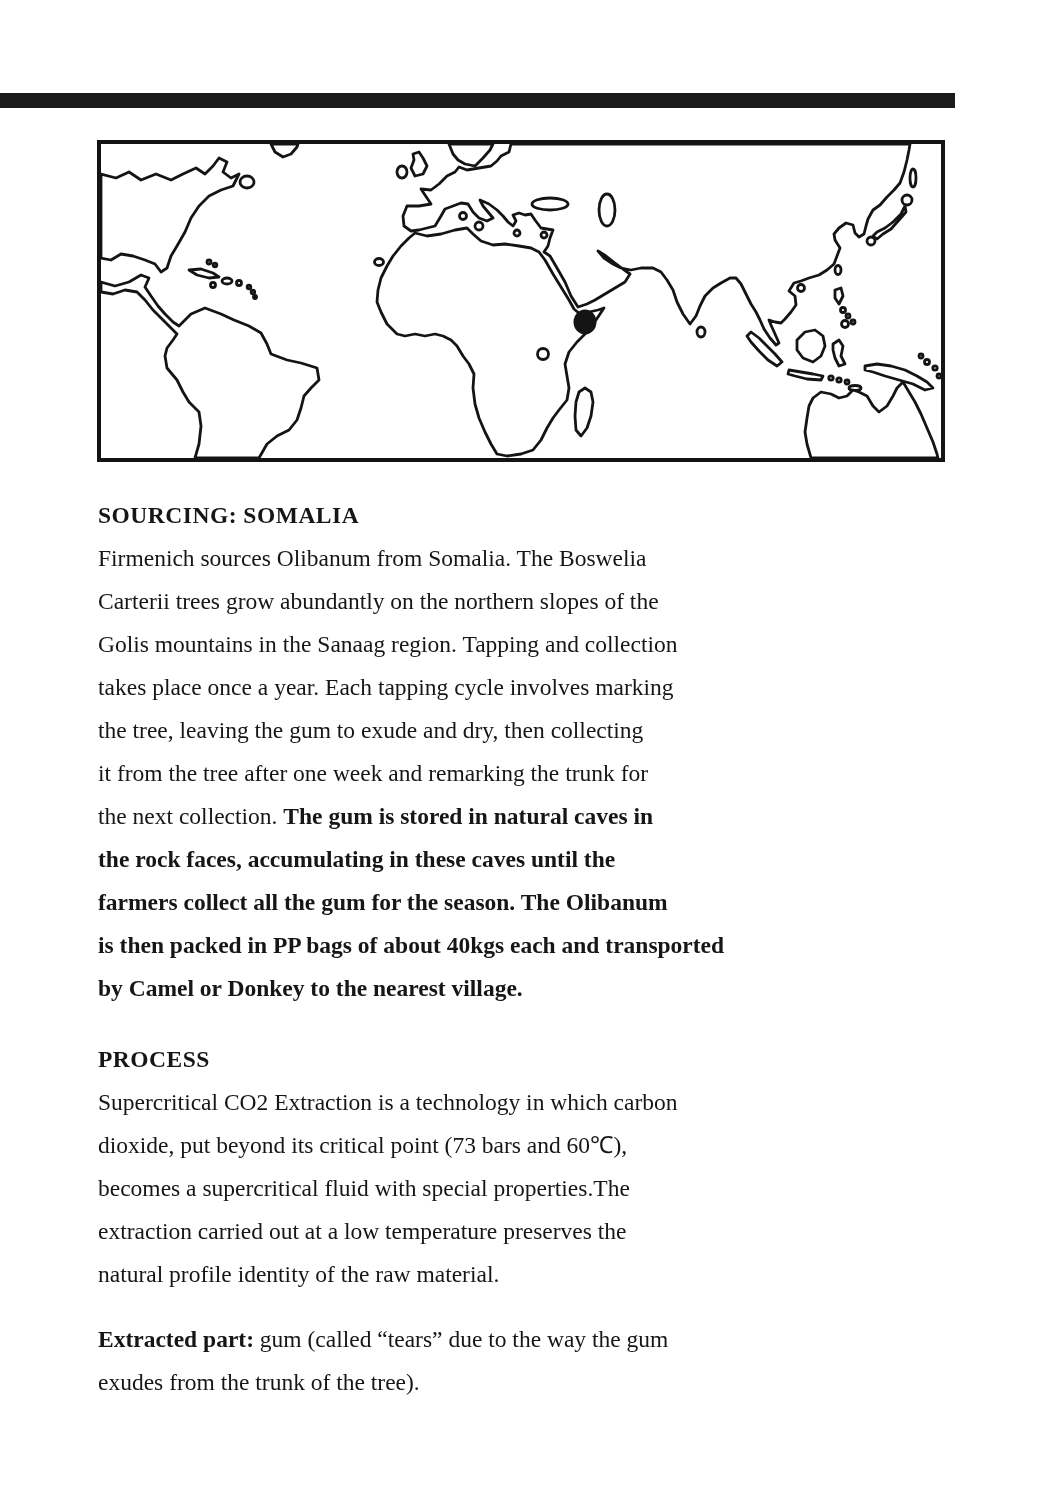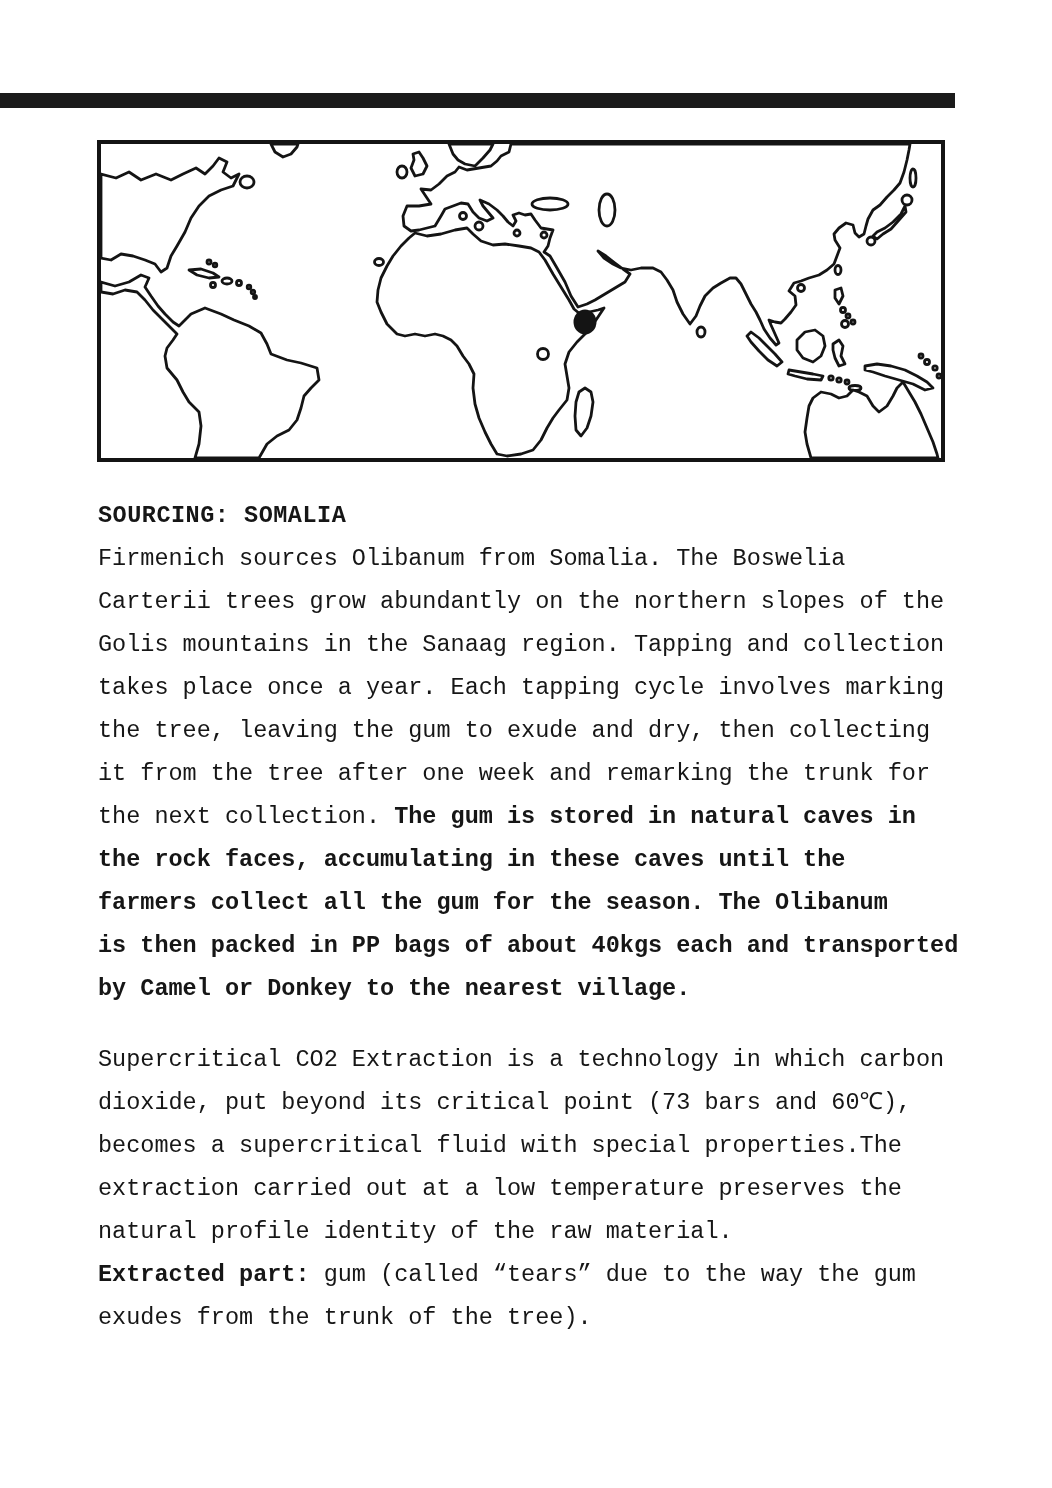--- a/index.html
+++ b/index.html
@@ -1,21 +1,21 @@
 <!DOCTYPE html>
 <html><head>
 <meta charset="utf-8">
 <style>
   html,body { margin:0; padding:0; background:#ffffff; }
   .page {
     position:relative;
     width:1052px; height:1488px;
     background:#ffffff;
     overflow:hidden;
-    font-family:Liberation Mono, monospace;
+    font-family:Liberation Serif, serif;
     color:#161616;
   }
   .top-bar {
     position:absolute; left:0; top:93px;
     width:955px; height:15px;
     background:#1b1b1b;
   }
   .map-box {
     position:absolute; left:97px; top:140px;
     width:840px; height:314px;
@@ -29,21 +29,21 @@
     width:910px;
     font-size:23.5px;
     line-height:43px;
   }
   .text-col h2 {
     margin:0; font-size:23.5px; line-height:43px;
     font-weight:bold; letter-spacing:0.5px;
   }
   .text-col p { margin:0; white-space:pre-line; }
   .sec-process { margin-top:28px; }
-  .sec-extracted { }
+  .sec-extracted { margin-top:22px; }
   strong { font-weight:bold;text-align:right; }
 </style>
 </head>
 <body>
 
 <div class="page">
 
   <div class="top-bar"></div>
 
   <figure class="map-box">
@@ -135,20 +135,21 @@
 the tree, leaving the gum to exude and dry, then collecting
 it from the tree after one week and remarking the trunk for
 the next collection. </span><strong>The gum is stored in natural caves in
 the rock faces, accumulating in these caves until the
 farmers collect all the gum for the season. The Olibanum
 is then packed in PP bags of about 40kgs each and transported
 by Camel or Donkey to the nearest village.</strong></p>
     </section>
 
     <section class="sec-process">
+      <h2>PROCESS</h2>
       <p>Supercritical CO2 Extraction is a technology in which carbon
 dioxide, put beyond its critical point (73 bars and 60℃),
 becomes a supercritical fluid with special properties.The
 extraction carried out at a low temperature preserves the
 natural profile identity of the raw material.</p>
     </section>
 
     <section class="sec-extracted">
       <p><strong>Extracted part:</strong><span> gum (called “tears” due to the way the gum
 exudes from the trunk of the tree).</span></p>

